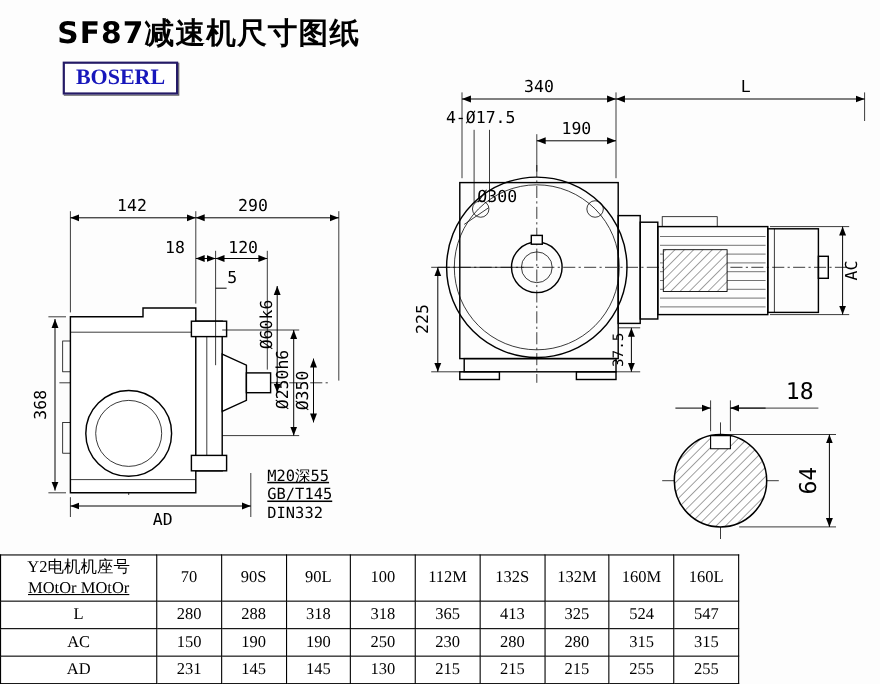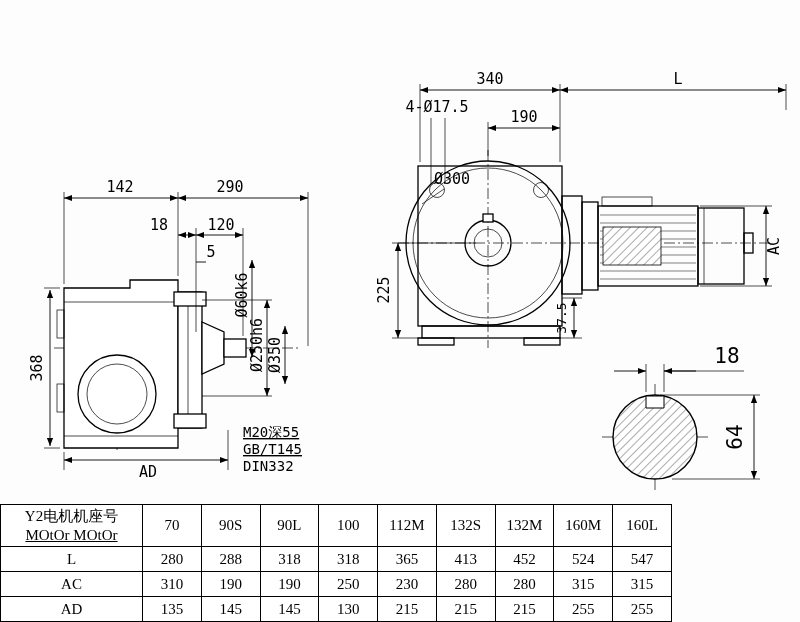--- a/index.html
+++ b/index.html
@@ -37,20 +37,22 @@
   .size-table tr.hdr { height:42px; }
   .size-table tr.datarow { height:25px; }
   .head-cell div { line-height:1.25; font-size:15px; }
   .head-cell .line2 { text-decoration:underline; }
 </style>
 </head>
 <body>
 
 <div class="page">
 
+  <div class="title">SF87减速机尺寸图纸</div>
+  <div class="logo">BOSERL</div>
 
   <svg class="drawing" width="800" height="505" viewBox="0 0 800 505">
     <defs>
       <marker id="arr" viewBox="0 0 10 9" refX="9" refY="4.5" markerWidth="9" markerHeight="9" markerUnits="userSpaceOnUse" orient="auto-start-reverse">
         <path d="M0,1 L9,4.5 L0,8 Z" fill="#000"></path>
       </marker>
       <pattern id="hatch" width="6" height="6" patternUnits="userSpaceOnUse" patternTransform="rotate(45)">
         <rect width="6" height="6" fill="#ffffff"></rect>
         <line x1="0" y1="0" x2="0" y2="6" stroke="#555" stroke-width="1"></line>
       </pattern>
@@ -246,39 +248,39 @@
         <td>160L</td>
       </tr>
       <tr class="datarow">
         <td>L</td>
         <td>280</td>
         <td>288</td>
         <td>318</td>
         <td>318</td>
         <td>365</td>
         <td>413</td>
-        <td>452</td>
+        <td>325</td>
         <td>524</td>
         <td>547</td>
       </tr>
       <tr class="datarow">
         <td>AC</td>
-        <td>310</td>
+        <td>150</td>
         <td>190</td>
         <td>190</td>
         <td>250</td>
         <td>230</td>
         <td>280</td>
         <td>280</td>
         <td>315</td>
         <td>315</td>
       </tr>
       <tr class="datarow">
         <td>AD</td>
-        <td>135</td>
+        <td>231</td>
         <td>145</td>
         <td>145</td>
         <td>130</td>
         <td>215</td>
         <td>215</td>
         <td>215</td>
         <td>255</td>
         <td>255</td>
       </tr>
     </tbody>

